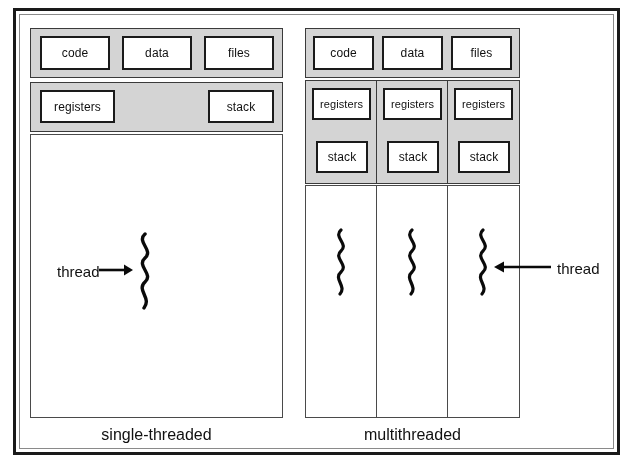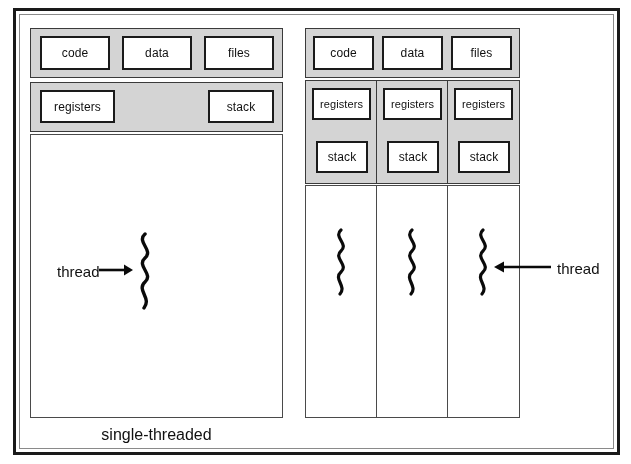--- a/index.html
+++ b/index.html
@@ -169,14 +169,15 @@
   </div>
 
   <div class="svgwrap" style="left:494px;top:260px;width:57px;height:14px;">
     <svg width="57" height="14" viewBox="0 0 57 14">
       <line x1="57" y1="7" x2="10" y2="7" stroke="#0a0a0a" stroke-width="2.6"></line>
       <polygon points="10,1.5 0,7 10,12.5" fill="#0a0a0a"></polygon>
     </svg>
   </div>
   <span class="lbl" style="left:557px;top:260px;">thread</span>
 
+  <div class="caption" style="left:305px;top:426px;width:215px;">multithreaded</div>
 
 </div>
 
 </body></html>

